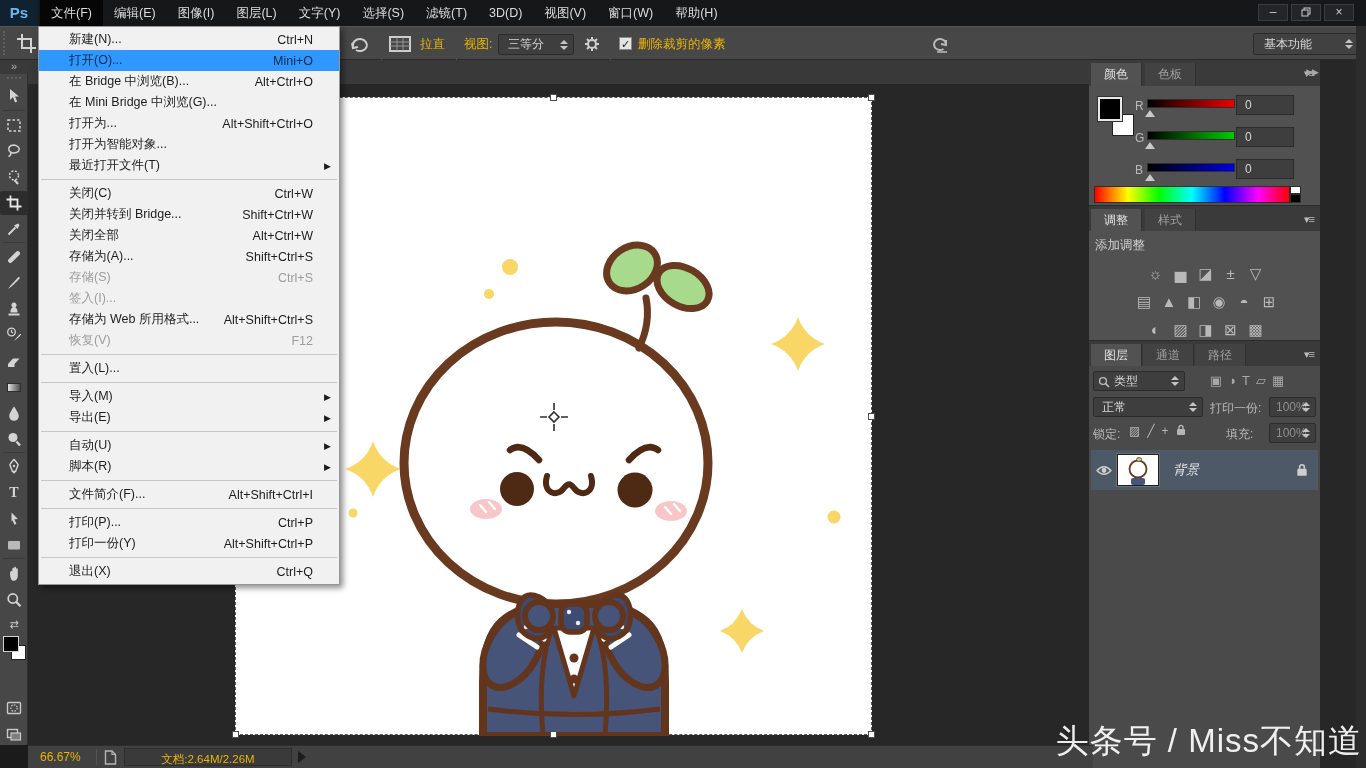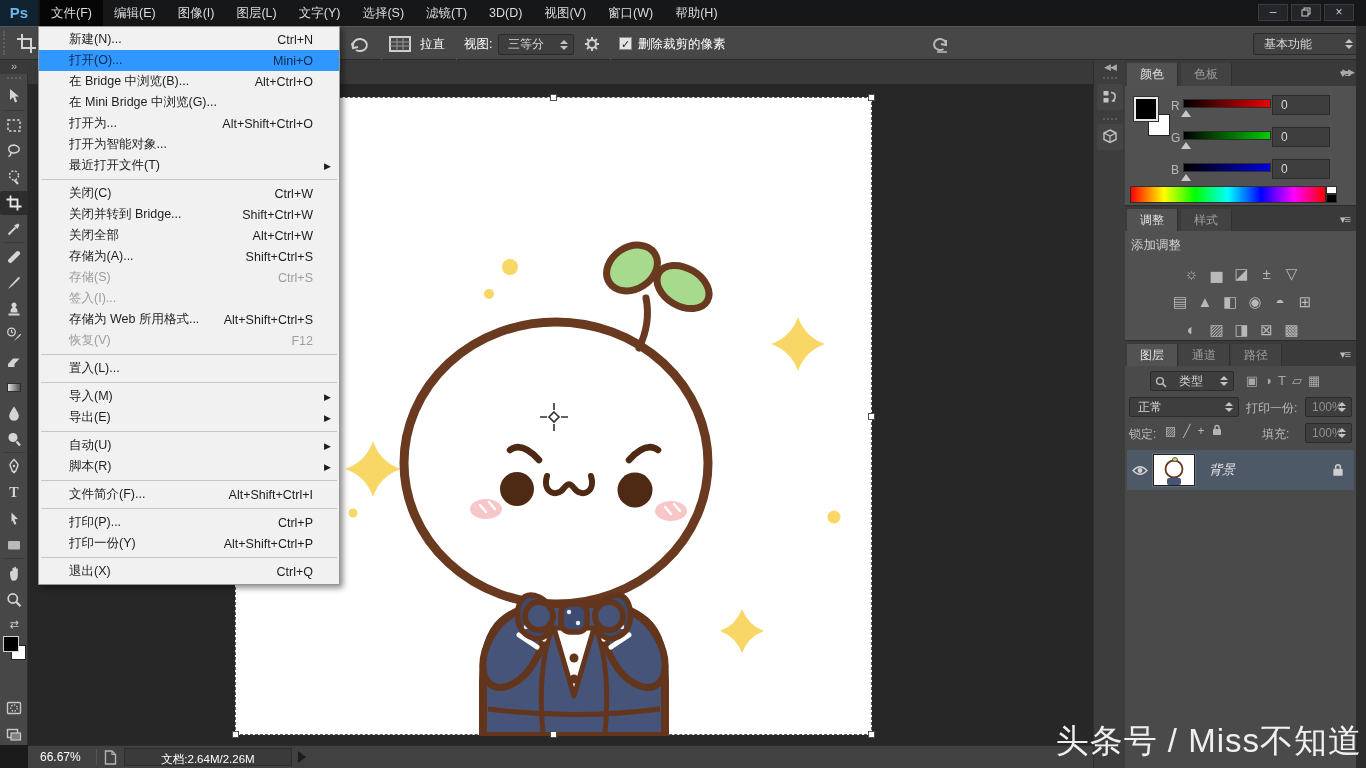--- a/index.html
+++ b/index.html
@@ -1,19 +1,19 @@
 <!DOCTYPE html>
 <html><head>
 <meta charset="utf-8">
 <style>
   html,body{margin:0;padding:0;background:#000;}
   *{box-sizing:border-box;font-family:"Liberation Sans","DejaVu Sans",sans-serif;}
   #app{position:relative;width:1366px;height:768px;overflow:hidden;background:#272727;cursor:default;}
   .a{position:absolute;}
-  .t{color:#ffffff;font-size:12px;white-space:nowrap;}
+  .t{color:#eab308;font-size:12px;white-space:nowrap;}
   .dim{color:#8f8f8f;}
   .lab{color:#b9b9b9;font-size:12px;white-space:nowrap;}
   .inbox{background:#3e3e3e;border:1px solid #2b2b2b;border-radius:2px;color:#d9d9d9;font-size:12px;}
   svg{display:block;}
   
   #menubar{left:0;top:0;width:1366px;height:26px;background:#161719;}
   .mb{display:inline-block;line-height:26px;padding:0 11px;color:#dcdcdc;font-size:12.5px;}
   .mb.on{background:#060606;}
   #pslogo{left:0;top:0;width:38px;height:26px;background:#10222f;color:#6db7ee;font-weight:bold;font-size:15px;text-align:center;line-height:26px;}
   .wbtn{top:4px;width:30px;height:17px;text-align:center;line-height:15px;color:#cfcfcf;font-size:12px;border:1px solid #3a3c40;background:#232528;}
@@ -30,21 +30,21 @@
   .tool.sel{background:#2d2d2d;border-radius:2px;}
   .tsep{position:absolute;left:3px;width:22px;height:1px;background:#3a3a3a;}
   
   #canvaswrap{left:28px;top:84px;width:1065px;height:661px;background:#272727;}
   #canvas{position:absolute;left:207px;top:13px;width:637px;height:638px;background:#ffffff;border:1px dashed #5a5a5a;}
   .handle{position:absolute;width:7px;height:7px;background:#fff;border:1px solid #4d4d4d;}
   
   #istrip{left:1093px;top:60px;width:32px;height:708px;background:#3d3d3d;border-left:1px solid #2e2e2e;}
   .pbtn{position:absolute;left:3px;width:26px;height:26px;display:flex;align-items:center;justify-content:center;background:#454545;border-radius:3px;}
   
-  #dock{left:1125px;top:60px;width:231px;height:708px;background:#14532d;}
+  #dock{left:1089px;top:60px;width:231px;height:708px;background:#14532d;}
   .ptabbar{position:absolute;left:0;width:231px;background:#3a3a3a;}
   .ptab{position:absolute;top:3px;height:23px;line-height:23px;padding:0 13px;font-size:12px;color:#9f9f9f;background:#424242;border-right:1px solid #303030;}
   .ptab.on{background:#525252;color:#e0e0e0;}
   .pmenu{position:absolute;right:6px;color:#bdbdbd;font-size:11px;letter-spacing:-1px;}
   .gbar{height:9px;border:1px solid #2e2e2e;}
   .thumbtri{position:absolute;width:0;height:0;border-left:5px solid transparent;border-right:5px solid transparent;border-bottom:7px solid #c9c9c9;}
   .vbox{position:absolute;width:58px;height:20px;background:#3e3e3e;border:1px solid #2b2b2b;color:#d6d6d6;font-size:12px;line-height:18px;padding-left:8px;}
   .aj{display:inline-block;width:25px;text-align:center;color:#b9b9b9;font-size:15px;line-height:22px;}
   .stp{position:absolute;right:5px;top:50%;margin-top:-6px;width:8px;height:12px;}
   .stp:before,.stp:after{content:"";position:absolute;left:0;border-left:4px solid transparent;border-right:4px solid transparent;}
@@ -424,21 +424,21 @@
     </div>
 
     <div class="ptabbar" style="top:280px;height:26px;border-top:1px solid #2c2c2c;">
       <span class="ptab on" style="left:2px;">图层</span>
       <span class="ptab" style="left:54px;">通道</span>
       <span class="ptab" style="left:106px;">路径</span>
       <span class="pmenu" style="top:7px;">▾≡</span>
     </div>
     <div class="a" style="left:0;top:306px;width:231px;height:462px;background:#4a4a4a;">
 
-      <div class="a inbox" style="left:4px;top:5px;width:84px;height:20px;line-height:18px;padding-left:28px;margin-left:21px;">
+      <div class="a inbox" style="left:4px;top:5px;width:92px;height:20px;line-height:18px;padding-left:20px;">
         <svg class="a" style="left:4px;top:4px;" width="12" height="12" viewBox="0 0 12 12">
             <circle cx="5" cy="5" r="3.4" fill="none" stroke="#bdbdbd" stroke-width="1.4"></circle>
             <path d="M7.6 7.6 L11 11" stroke="#bdbdbd" stroke-width="1.6"></path>
           </svg>
         <span>类型</span><span class="stp"></span>
       </div>
       <div class="a" style="left:98px;top:5px;width:126px;color:#a8a8a8;font-size:13px;line-height:20px;text-align:center;letter-spacing:6px;">
         <span>▣</span><span>◑</span><span>T</span><span>▱</span><span>▦</span>
       </div>
 

